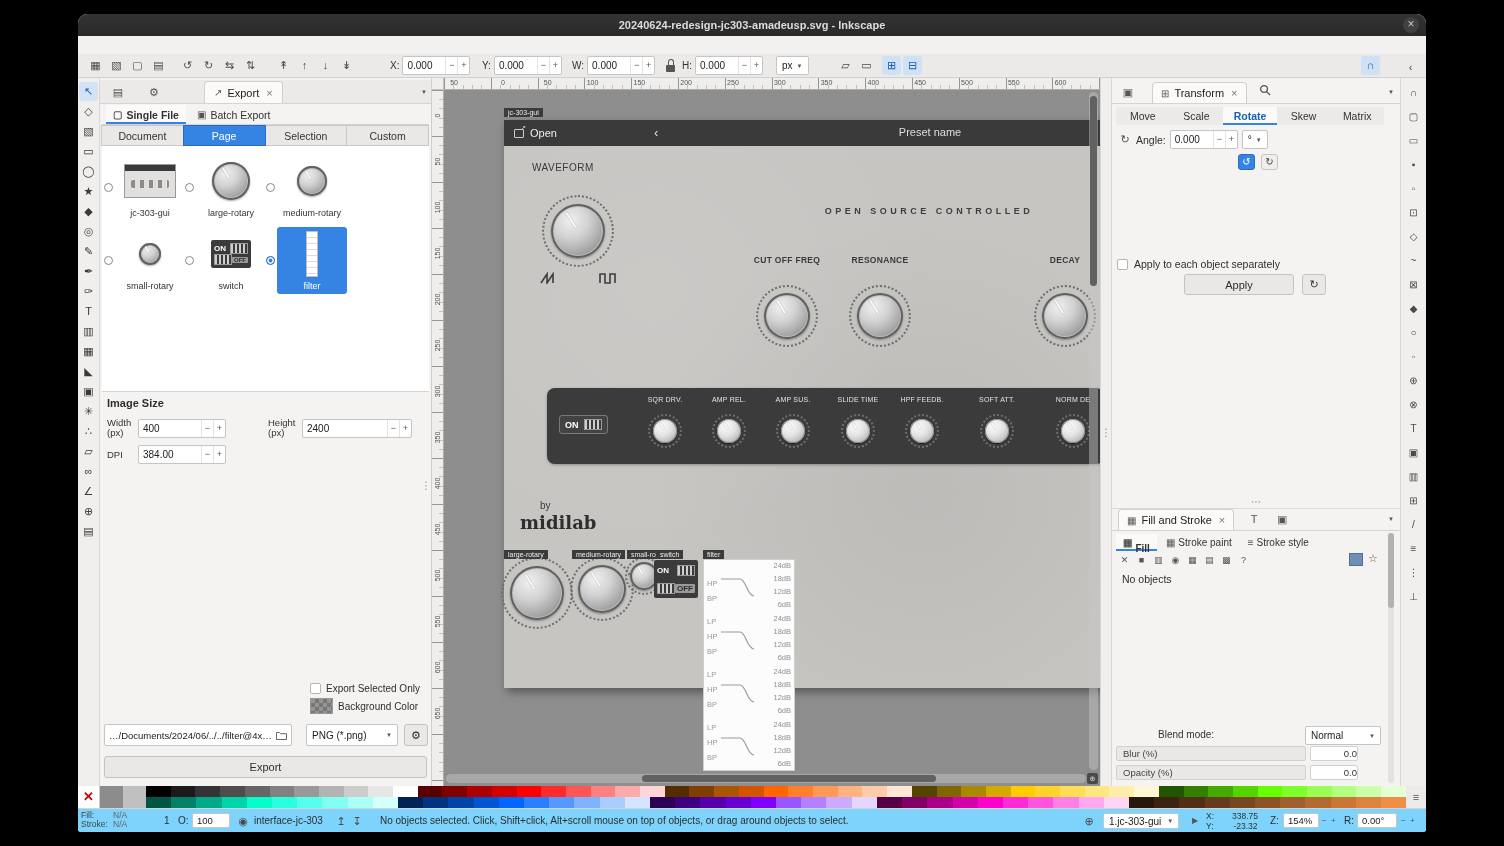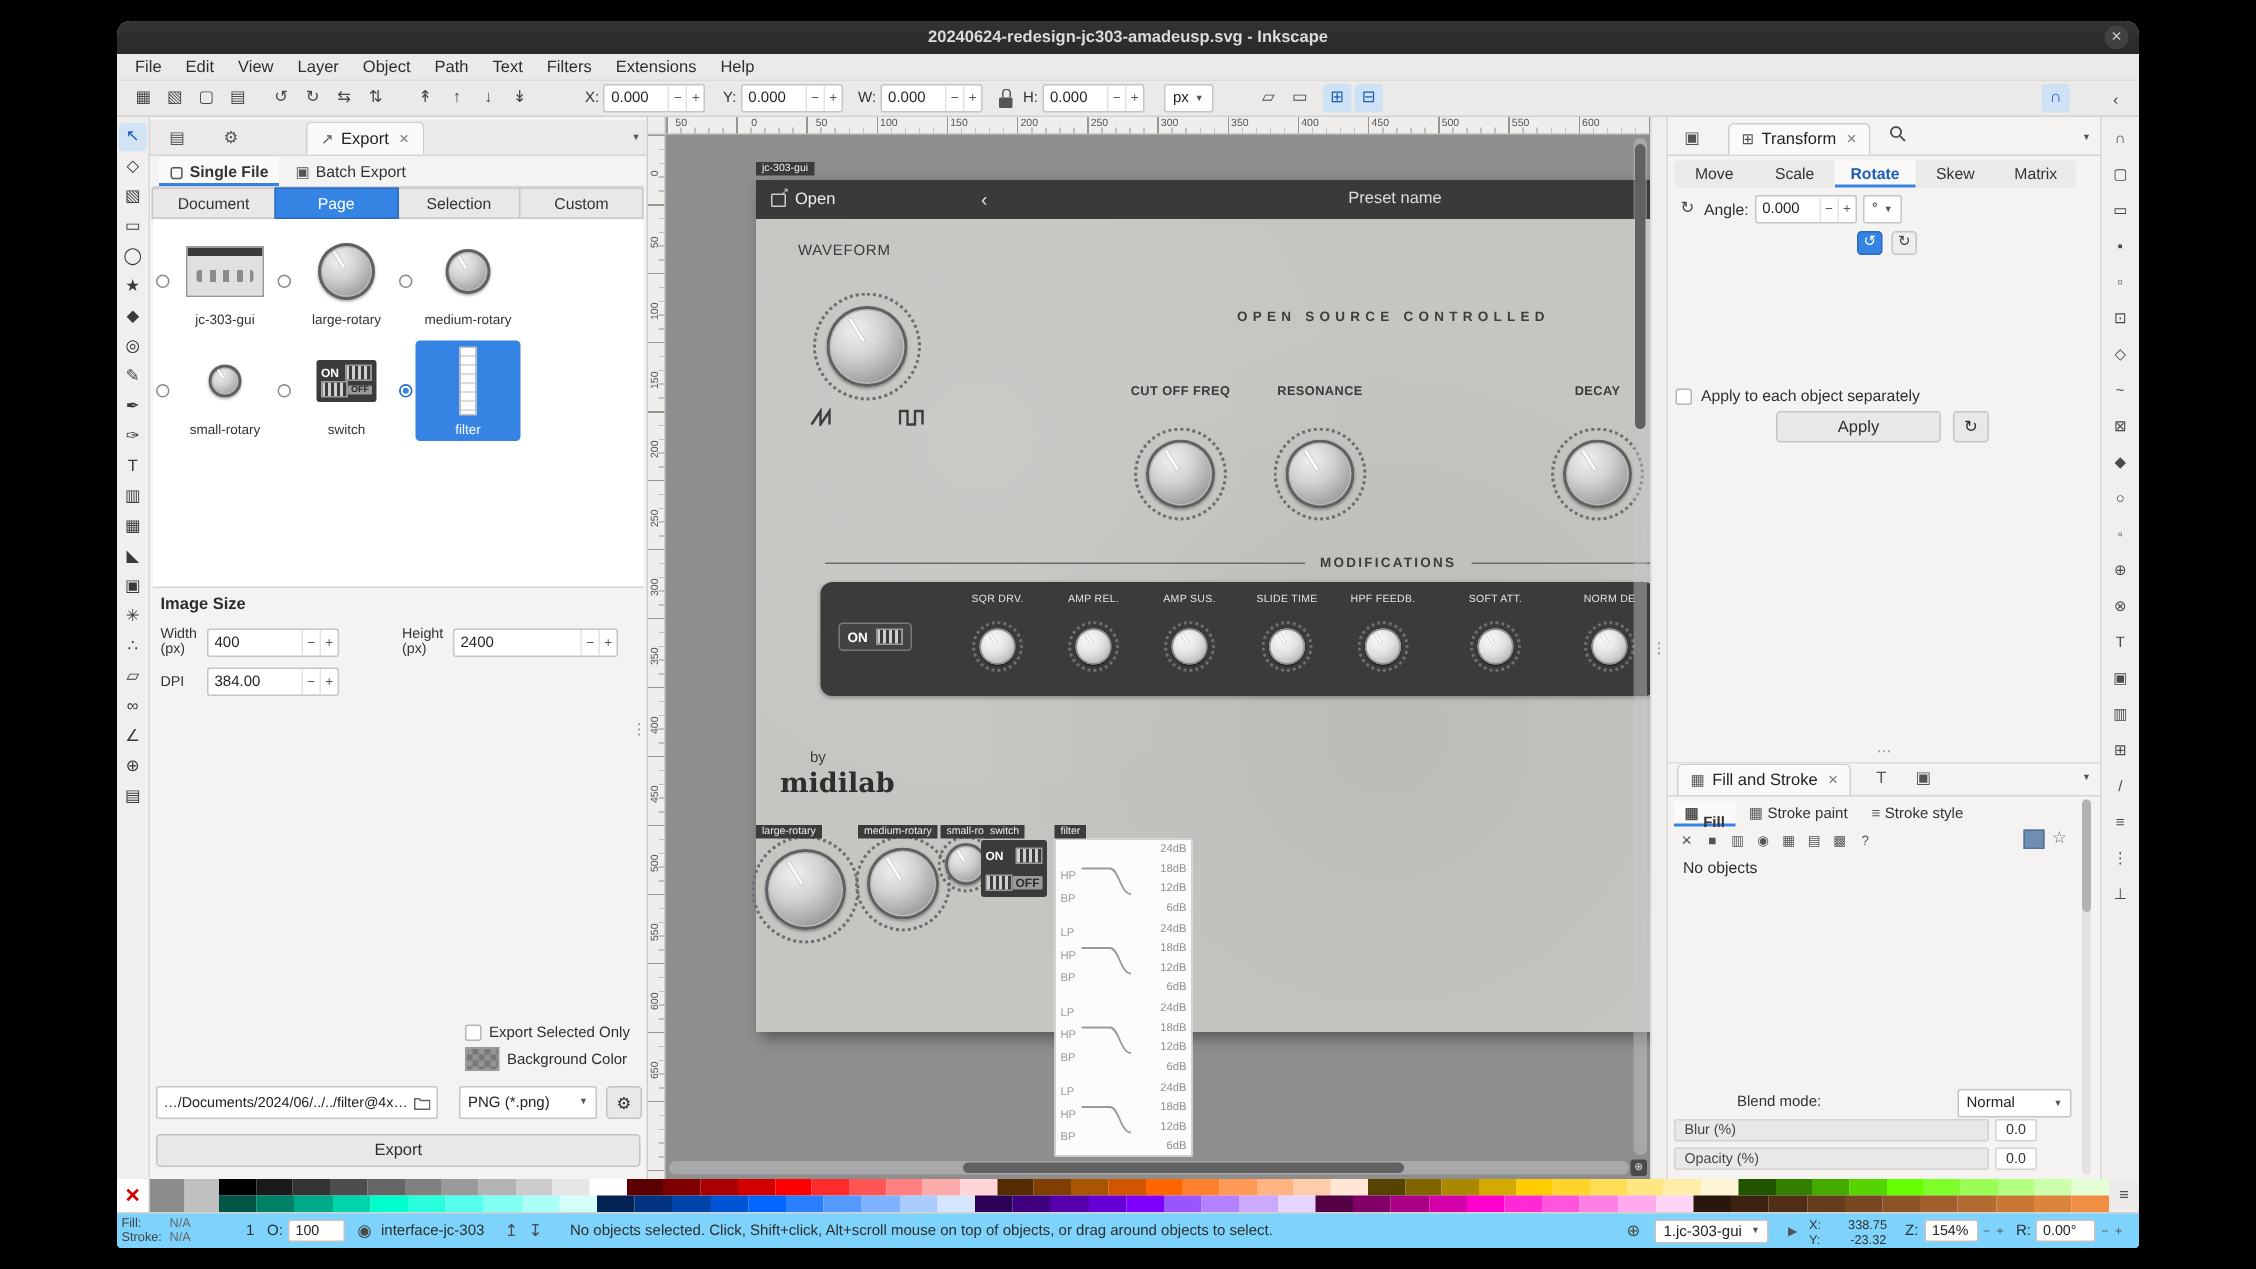--- a/index.html
+++ b/index.html
@@ -153,21 +153,21 @@
 .fs-subtabs{position:absolute;left:4px;top:456px;height:17px;display:flex;gap:2px}
 .fs-subtab{display:flex;align-items:center;gap:3px;padding:0 7px;font-size:10px;color:#333;line-height:17px}
 .fs-subtab.active{background:#fbfaf9;box-shadow:inset 0 -2px 0 #3584e4;font-weight:bold}
 .paint-row{position:absolute;left:5px;top:475px;display:flex;gap:2px;align-items:center}
 .paint-ic{width:15px;height:14px;font-size:9px;line-height:14px;text-align:center;color:#555;border-radius:2px}
 .last-swatch{position:absolute;left:237px;top:475px;width:14px;height:13px;border:1px solid #55708e}
 .fav-star{position:absolute;left:256px;top:474px;font-size:11px;color:#666}
 .no-objects{position:absolute;left:10px;top:495px;font-size:10.5px;color:#2e2e2e}
 .blend-row{position:absolute;left:0;right:16px;top:648px;height:18px;font-size:10px;color:#333}
 .scale-field{background:#e9e8e6;border:1px solid #d2d1cf;border-radius:2px;font-size:9.5px;color:#444;padding:0 6px;line-height:13px}
-.val-box{width:28px;background:#fff;border:1px solid #d2d1cf;border-radius:2px;font-size:9.5px;text-align:center;line-height:13px;color:#333}
+.val-box{width:48px;background:#fff;border:1px solid #d2d1cf;border-radius:2px;font-size:9.5px;text-align:right;line-height:13px;color:#333}
 .slider-row{position:absolute;left:4px;right:42px;height:15px;display:flex;gap:4px}
 .slider-row .scale-field{flex:1}
 .dock-scroll{position:absolute;right:6px;top:455px;width:6px;height:250px;background:#e3e2e0;border-radius:3px}
 .dock-scroll .sthumb{top:0;height:75px;left:0;right:0;background:#b3b2b0}
 
 .palette{position:absolute;left:0;top:772px;right:0;height:22px;background:#ecebe9;display:flex}
 .none-swatch{width:22px;height:22px;background:#fff;border-right:1px solid #ccc;color:#d40000;font-size:13px;line-height:22px;text-align:center;font-weight:bold;flex:none}
 .pal-big{display:flex;flex:none}
 .pal-big .swatch{width:23px;flex:none}
 .pal-rows{flex:1;display:flex;flex-direction:column}
@@ -189,32 +189,20 @@
 <body>
 
 <div class="app">
 <div class="window">
 
   <div class="titlebar">
     <span class="title">20240624-redesign-jc303-amadeusp.svg - Inkscape</span>
     <span class="close">×</span>
   </div>
 
-  <div class="menubar">
-        <div class="menu-item">File</div>
-        <div class="menu-item">Edit</div>
-        <div class="menu-item">View</div>
-        <div class="menu-item">Layer</div>
-        <div class="menu-item">Object</div>
-        <div class="menu-item">Path</div>
-        <div class="menu-item">Text</div>
-        <div class="menu-item">Filters</div>
-        <div class="menu-item">Extensions</div>
-        <div class="menu-item">Help</div>
-      </div>
 
   <div class="cmdbar">
     <span class="icon-group" style="left:8px">
           <div class="tbtn">▦</div>
           <div class="tbtn">▧</div>
           <div class="tbtn">▢</div>
           <div class="tbtn">▤</div>
         </span>
     <span class="icon-group" style="left:100px">
           <div class="tbtn">↺</div>
@@ -532,25 +520,20 @@
               <div class="mknob" style="left: 237px;"><div class="mk-label">CUT OFF FREQ</div><div class="knob-wrap"><div class="tickring"></div><div class="kb kb46">
                     <div class="ptr"></div>
                   </div></div></div>
               <div class="mknob" style="left: 330px;"><div class="mk-label">RESONANCE</div><div class="knob-wrap"><div class="tickring"></div><div class="kb kb46">
                     <div class="ptr"></div>
                   </div></div></div>
               <div class="mknob" style="left: 515px;"><div class="mk-label">DECAY</div><div class="knob-wrap"><div class="tickring"></div><div class="kb kb46">
                     <div class="ptr"></div>
                   </div></div></div>
             </div>
-        <div class="mods-row">
-          <span class="mods-line mline-l"></span>
-          <span class="mods-label">MODIFICATIONS</span>
-          <span class="mods-line mline-r"></span>
-        </div>
         <div class="mod-panel">
           <div class="mod-switch">
             <span class="sw-on">ON</span>
             <span class="stripes"></span>
           </div>
           <div style="position:absolute;inset:0">
                 <div class="modknob" style="left: 86px;"><div class="modk-label">SQR DRV.</div><div class="knob-wrap"><div class="tickring sm"></div><div class="kb kb24 light">
                       <div class="ptr"></div>
                     </div></div></div>
                 <div class="modknob" style="left: 150px;"><div class="modk-label">AMP REL.</div><div class="knob-wrap"><div class="tickring sm"></div><div class="kb kb24 light">

